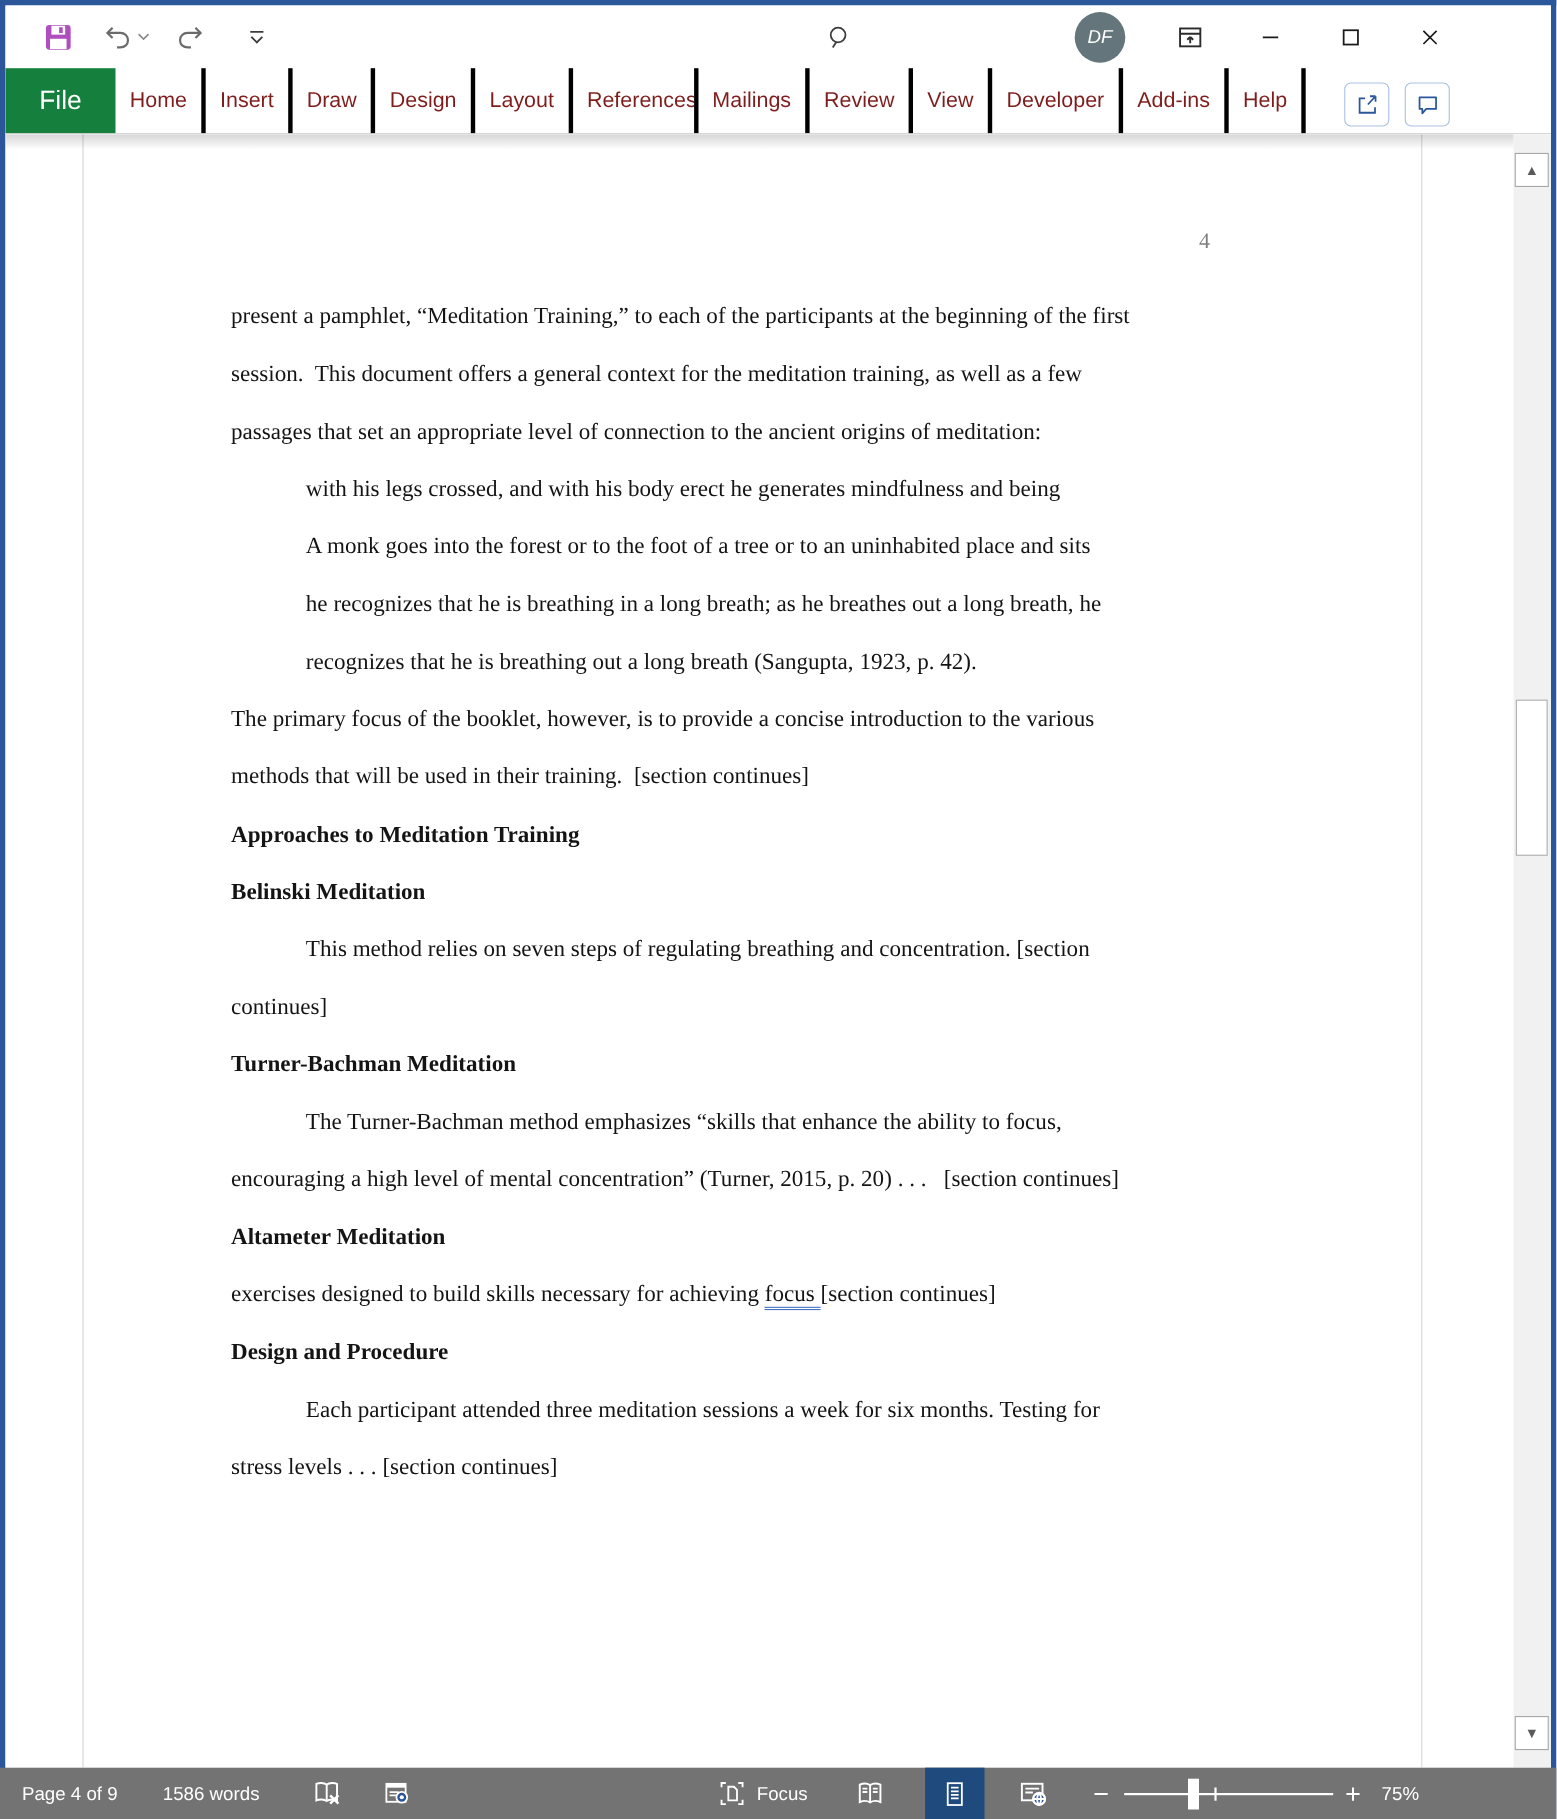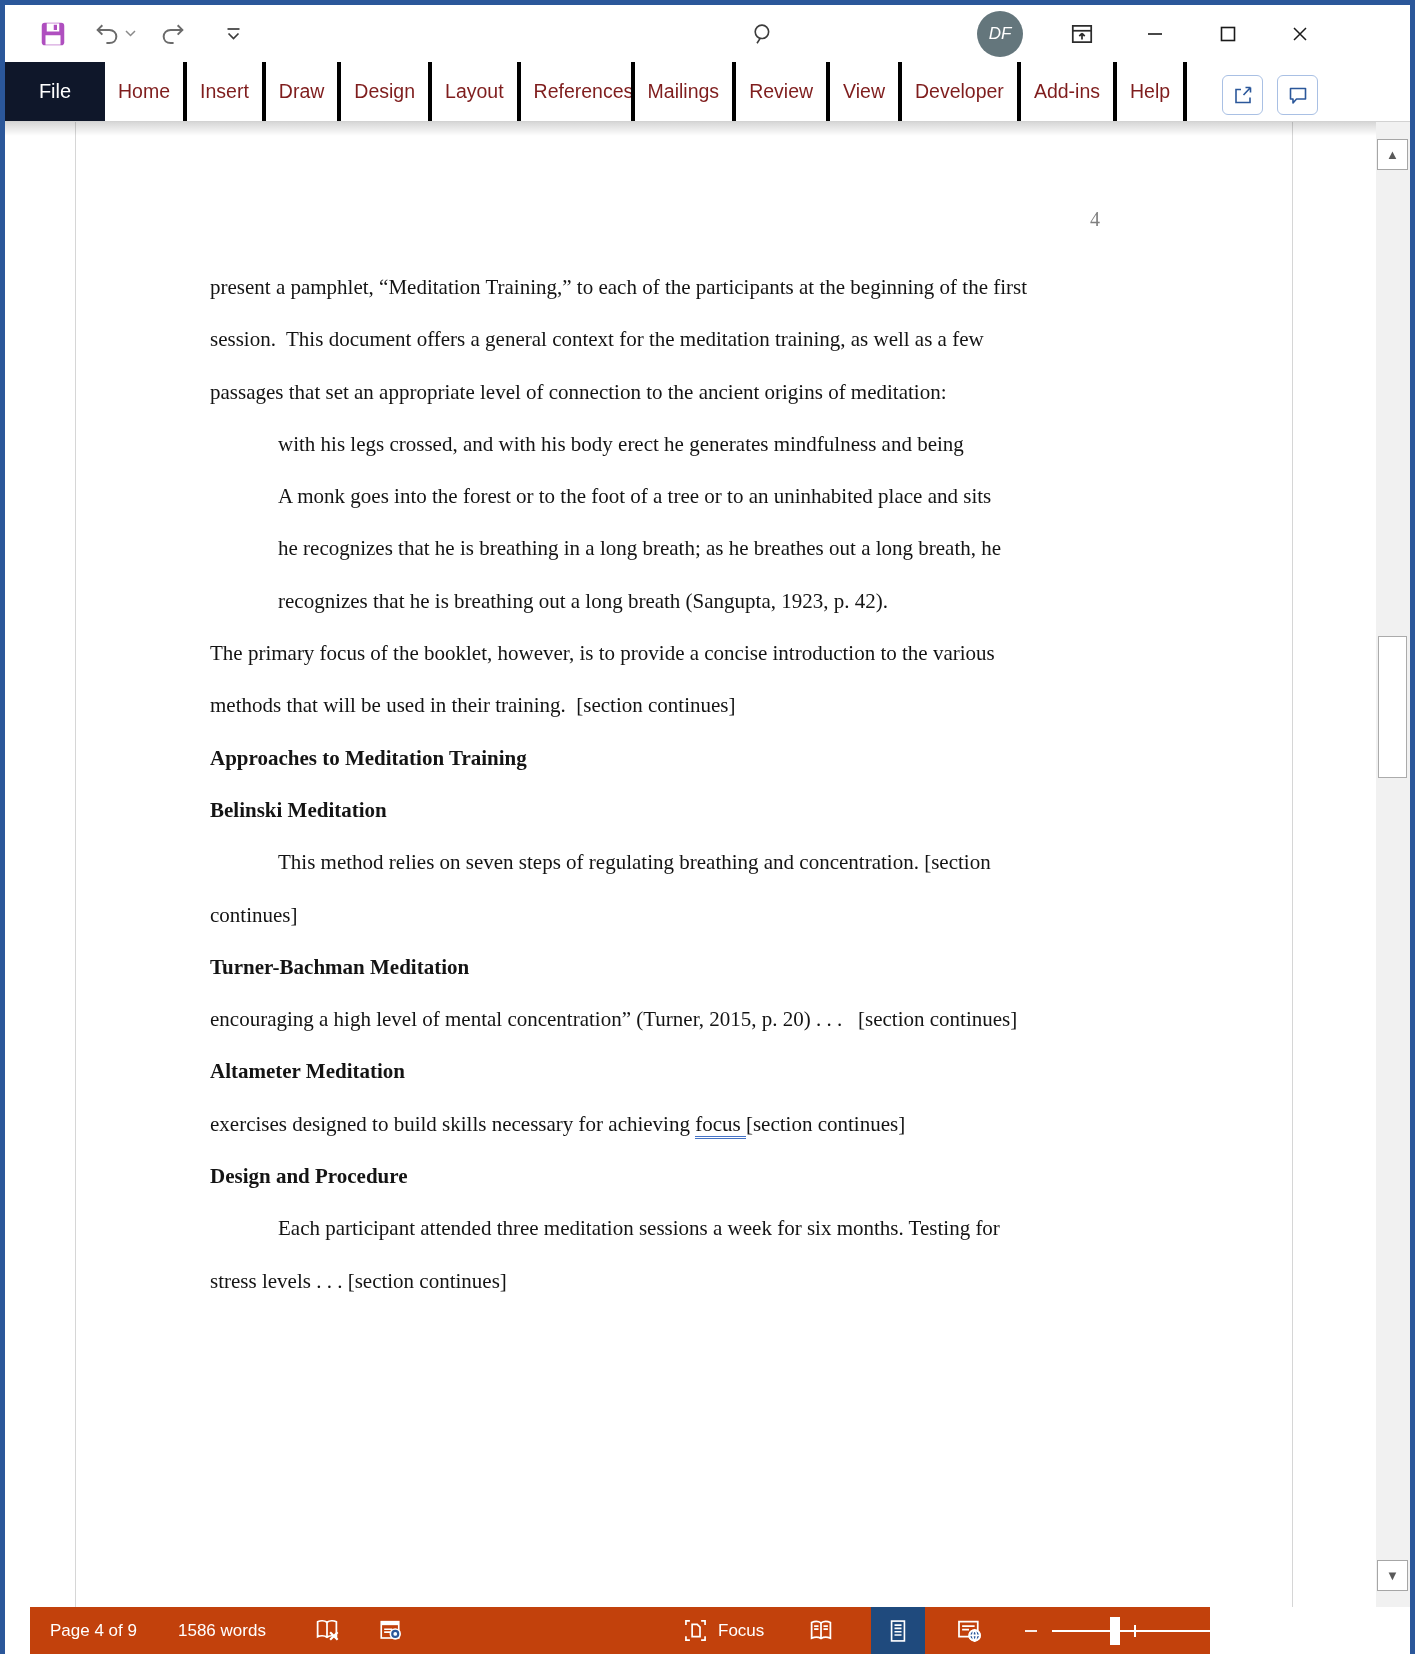--- a/index.html
+++ b/index.html
@@ -16,21 +16,21 @@
   .title-group { position:absolute; left:300px; top:0; height:100%; display:flex; align-items:center; gap:18px;
                  font-size:19px; color:#1d1d1d; }
   .avatar { width:46px; height:46px; border-radius:50%; background:#64767C; color:#fff;
             display:flex; align-items:center; justify-content:center; font-size:17px;font-style:italic; }
 
   
   .ribbon { position:relative; height:60px; background:#fff; border-bottom:1px solid #d2d2d2; }
   .ribbon-tabs { display:flex; height:100%; align-items:stretch; }
   .ribbon-tab { display:flex; align-items:center; padding:0 13px; font-size:19.5px; color:#7f1d1d;
                 border-right:4px solid #000000; white-space:nowrap; }
-  .ribbon-tab.file { background:#0f172a; color:#fff; width:100px; justify-content:center; border-right:none; font-size:20px; }
+  .ribbon-tab.file { background:#15803d; color:#fff; width:100px; justify-content:center; border-right:none; font-size:24px; }
   .ribbon-tab:nth-child(7){ max-width:114px; overflow:hidden; padding-right:4px; }
   .ribbon-btn { position:absolute; top:13px; width:41px; height:40px; border:1px solid #a9c0e4; border-radius:6px;
                 background:#fff; display:flex; align-items:center; justify-content:center; }
 
   
   .canvas { position:relative; height:1485px; background:#fff; overflow:hidden; }
   .canvas-shadow { position:absolute; left:0; top:0; right:34px; height:14px;
                    background:linear-gradient(rgba(0,0,0,0.16), rgba(0,0,0,0)); }
   .page-edge { position:absolute; top:0; bottom:0; width:1px; background:#d6d6d6; }
   .page-num { position:absolute; left:205px; top:82px; width:890px; text-align:right;
@@ -44,22 +44,22 @@
   .line.h2 { font-weight:bold; }
   .grammar { border-bottom:3px double #4472C4; }
 
   
   .vscroll { position:absolute; right:0; top:0; bottom:0; width:34px; background:#f1f1f1; }
   .scroll-btn { position:absolute; left:1px; width:31px; height:31px; background:#fff; border:1px solid #a6a6a6;
                 display:flex; align-items:center; justify-content:center; color:#5a5a5a; font-size:13px; }
   .scroll-thumb { position:absolute; left:2px; width:29px; height:142px; top:514px; background:#fff; border:1px solid #ababab; }
 
   
-  .statusbar { position:absolute; left:-5px; bottom:0; width:1180px; height:47px; background:#c2410c;
-               color:#fff; font-size:17px;margin-left:30px; }
+  .statusbar { position:absolute; left:-5px; bottom:0; width:1415px; height:47px; background:#737373;
+               color:#fff; font-size:17px; }
   .sb-item { position:absolute; top:0; height:47px; display:flex; align-items:center; }
   .sb-tile { justify-content:center; width:54px; }
   .sb-tile.active { background:#1F4A7D; }
   .zoom-track { position:absolute; top:23px; width:190px; height:2px; background:#fff; }
   .zoom-thumb { position:absolute; top:-13px; width:10px; height:28px; background:#fff; }
   .zoom-tick { position:absolute; top:-5px; width:2px; height:12px; background:#fff; }
   svg { display:block; }
 </style>
 </head>
 <body>
@@ -227,20 +227,21 @@
         <div class="line quote">A monk goes into the forest or to the foot of a tree or to an uninhabited place and sits</div>
         <div class="line quote">he recognizes that he is breathing in a long breath; as he breathes out a long breath, he</div>
         <div class="line quote">recognizes that he is breathing out a long breath (Sangupta, 1923, p. 42).</div>
         <div class="line ">The primary focus of the booklet, however, is to provide a concise introduction to the various</div>
         <div class="line ">methods that will be used in their training.  [section continues]</div>
         <div class="line h1">Approaches to Meditation Training</div>
         <div class="line h2">Belinski Meditation</div>
         <div class="line ind">This method relies on seven steps of regulating breathing and concentration. [section</div>
         <div class="line ">continues]</div>
         <div class="line h2">Turner-Bachman Meditation</div>
+        <div class="line ind">The Turner-Bachman method emphasizes “skills that enhance the ability to focus,</div>
         <div class="line ">encouraging a high level of mental concentration” (Turner, 2015, p. 20) . . .   [section continues]</div>
         <div class="line h2">Altameter Meditation</div>
         <div class="line "><span class="">exercises designed to build skills necessary for achieving </span><span class="grammar">focus </span><span class="">[section continues]</span></div>
         <div class="line h1">Design and Procedure</div>
         <div class="line ind">Each participant attended three meditation sessions a week for six months. Testing for</div>
         <div class="line ">stress levels . . . [section continues]</div>
       </div>
 
     <div class="vscroll">
       <div class="scroll-btn" style="top:17px;">

